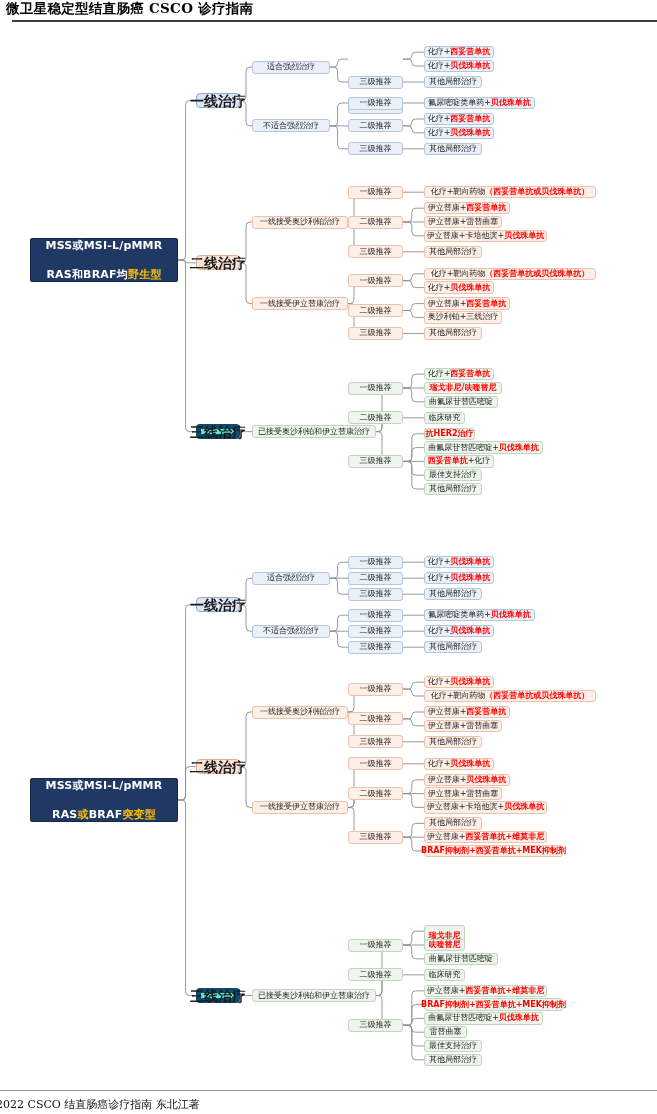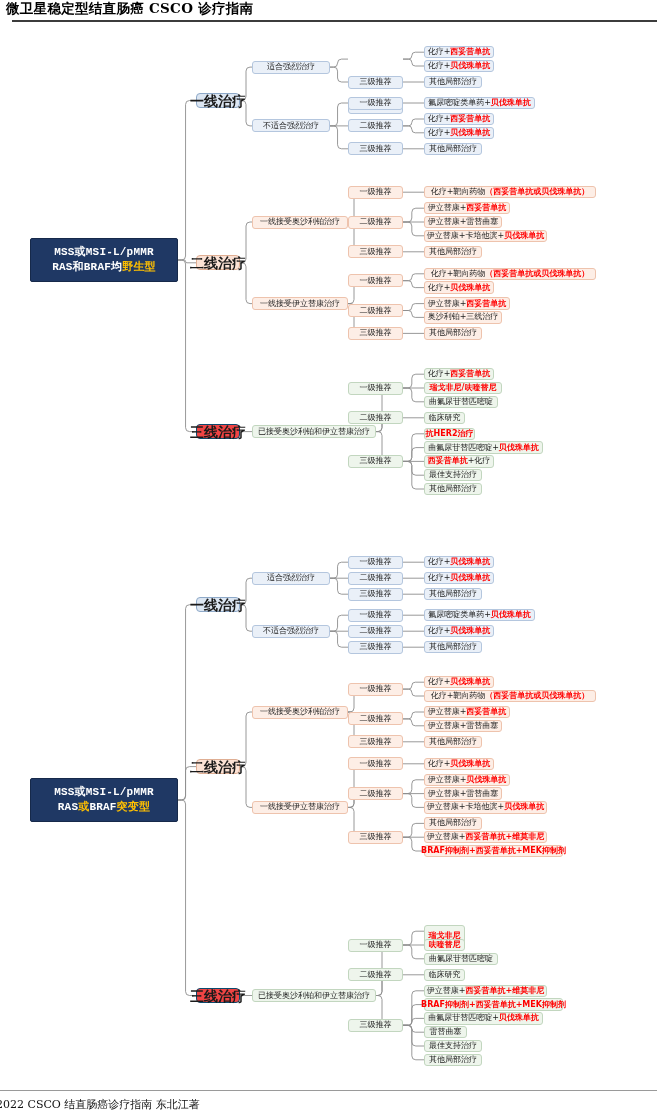--- a/index.html
+++ b/index.html
@@ -48,30 +48,30 @@
     display:flex;align-items:center;justify-content:center;
     white-space:nowrap;line-height:1;
   }
   
   .n-root{
     background:#1f3864;border:1px solid #16294a;border-radius:2px;
     color:#ffffff;font-weight:bold;font-size:11px;
     flex-direction:column;justify-content:center;
     padding:0 6px;letter-spacing:.2px;
   }
-  .n-root .ln{display:block;margin:2px 0;font-family:Liberation Mono, monospace;}
+  .n-root .ln{display:block;margin:9px 0;}
   .n-root .hl{color:#ffc000;}
   
   .n-l2{
     border-radius:4px;font-size:14px;font-weight:bold;color:#1a1a1a;
     padding:0 3px;
   }
   .n-l2.blue{background:#dce6f2;border:1px solid #8ea9c8;}
   .n-l2.pink{background:#fbe2d5;border:1px solid #dfae93;}
-  .n-l2.green{background:#ef4444;border:1px solid #0c4a6e;}
+  .n-l2.green{background:#5eead4;border:5px solid #0c4a6e;}
   
   .n-box{
     border-radius:3px;font-size:8px;padding:0 3px;color:#1a1a1a;
   }
   .n-box.blue{background:#eaf0f8;border:1px solid #b4c6de;}
   .n-box.pink{background:#fdeee6;border:1px solid #eec3ad;}
   .n-box.green{background:#eef5ec;border:1px solid #c2d6bf;}
   .red{color:#ff0000;font-weight:bold;}
   .blk{color:#1a1a1a;}
 </style>

